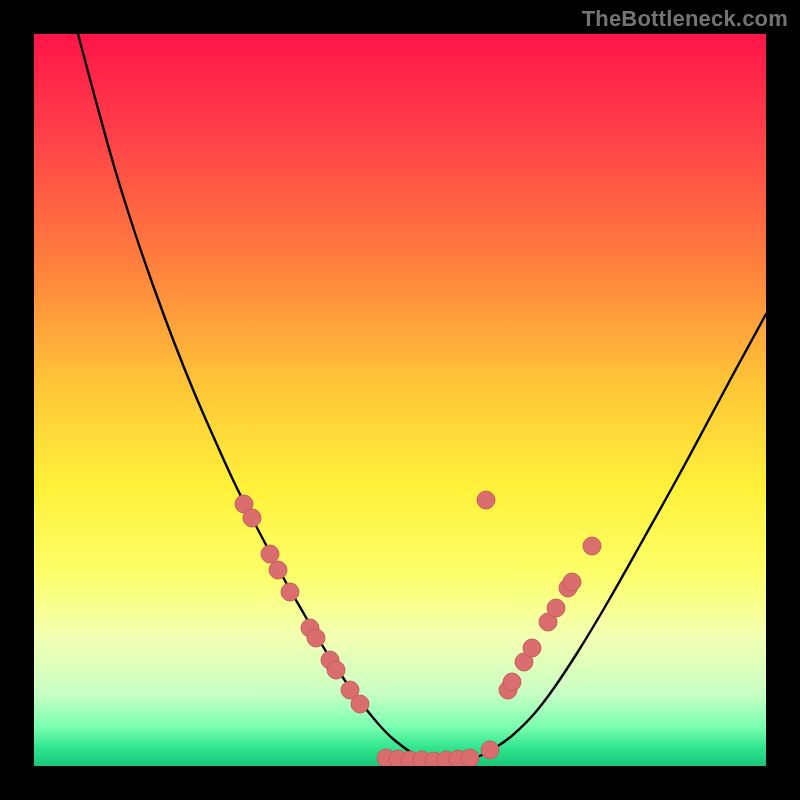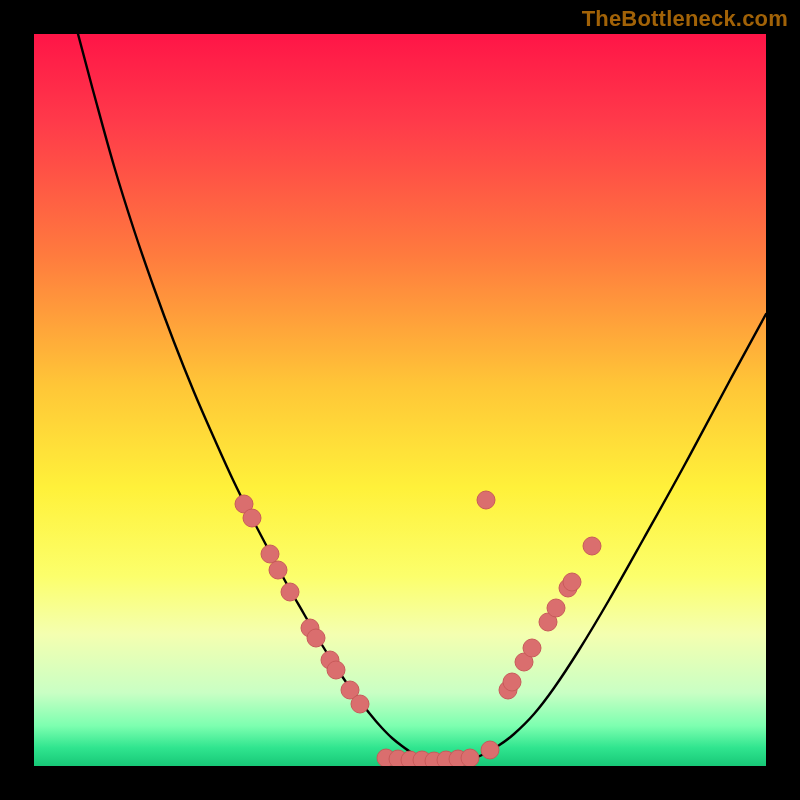--- a/index.html
+++ b/index.html
@@ -26,21 +26,21 @@
     height: 732px;
     overflow: hidden;
   }
   .watermark {
     position: absolute;
     top: 6px;
     right: 12px;
     font-family: Arial, Helvetica, sans-serif;
     font-size: 22px;
     font-weight: 600;
-    color: #a16207;
+    color: #737373;
     letter-spacing: 0.2px;
     user-select: none;
   }
   svg { display: block; }
 </style>
 </head>
 <body>
 
 <div class="frame">
   <div class="watermark">TheBottleneck.com</div>

